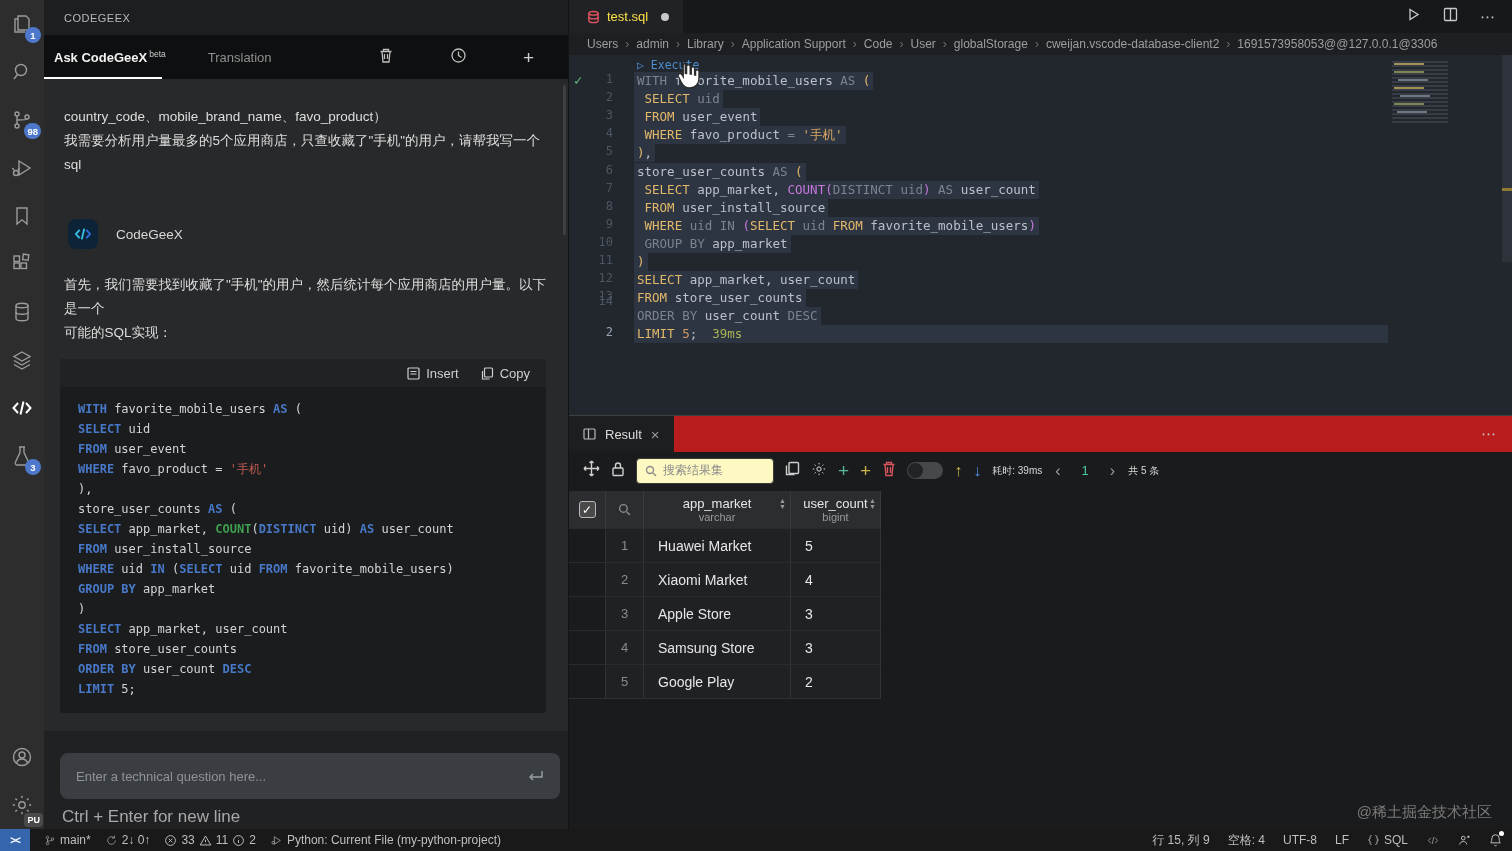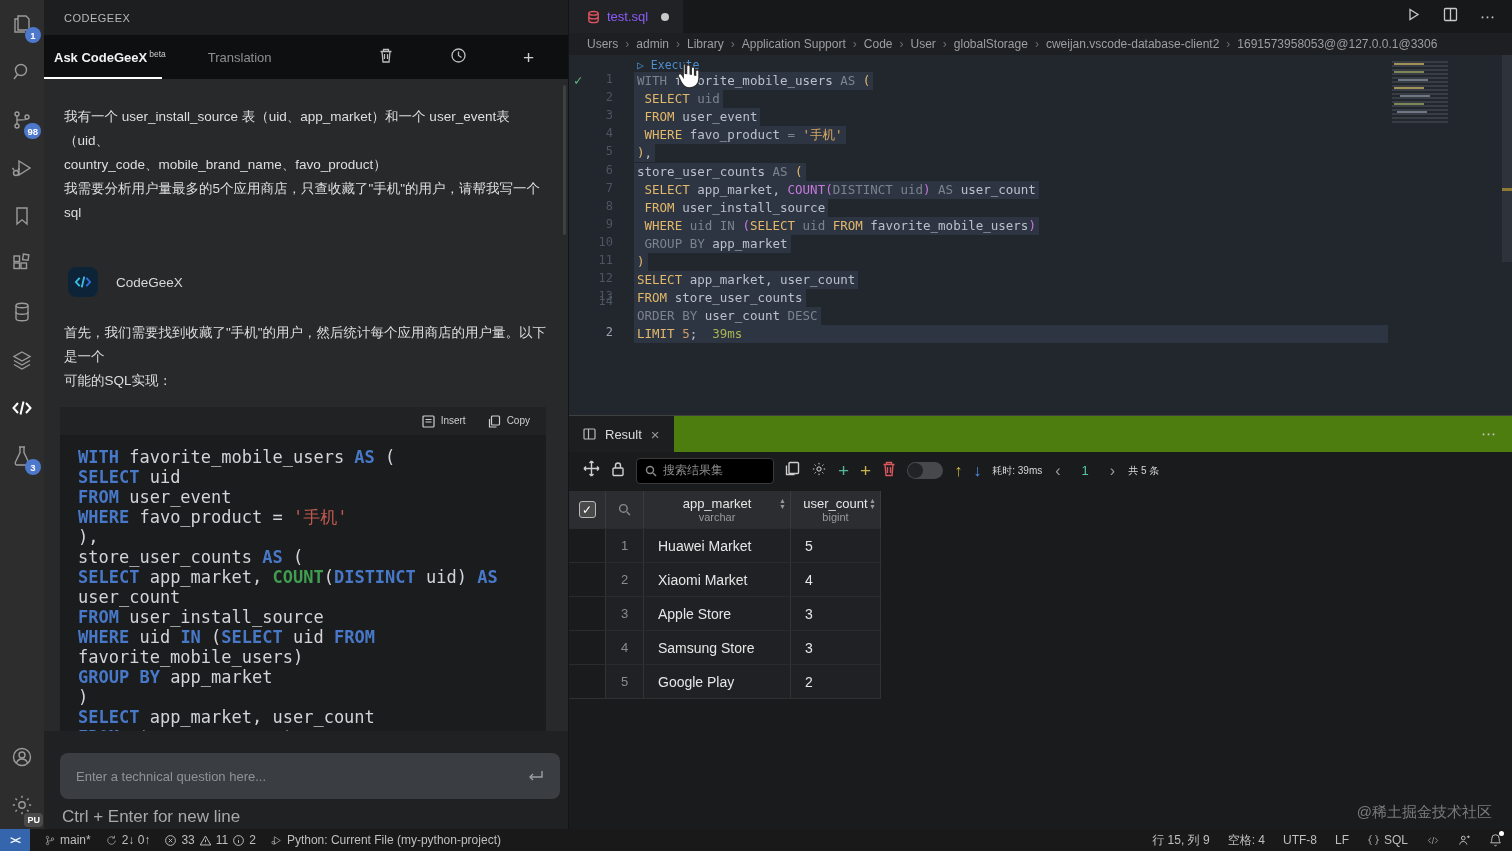--- a/index.html
+++ b/index.html
@@ -34,39 +34,39 @@
   .sb-plus{color:#cfcfcf;font-size:19px;font-weight:300;line-height:1;}
   .chat{position:absolute;top:79px;left:0;right:0;bottom:98px;overflow:hidden;}
   .user-msg{margin:26px 20px 0 20px;color:#dedede;font-size:13.5px;line-height:24px;}
   .asst-head{display:flex;align-items:center;gap:18px;margin:42px 0 0 24px;}
   .cgx-logo{width:30px;height:30px;border-radius:8px;background:#0d2438;display:flex;align-items:center;justify-content:center;}
   .asst-name{color:#d8d8d8;font-size:13.5px;}
   .asst-intro{margin:24px 20px 0 20px;color:#dedede;font-size:13.5px;line-height:24px;}
   .code-card{margin:14px 0 0 16px;width:486px;background:#1b1c1e;border-radius:3px;}
   .cc-head{height:28px;background:#212224;display:flex;align-items:center;justify-content:flex-end;
     gap:22px;padding-right:16px;}
-  .cc-act{display:flex;gap:6px;color:#cfcfcf;font-size:10px;}
+  .cc-act{display:flex;align-items:center;gap:6px;color:#cfcfcf;font-size:13px;}
   .cc-act svg{stroke:#cfcfcf;fill:none;stroke-width:1.2;}
-  .chat-code{padding:12px 0 14px 18px;font-size:17px;line-height:20px;}
+  .chat-code{padding:12px 0 14px 18px;font-size:12px;line-height:20px;}
   .ck-kw{color:#4878c8;font-weight:700;}
   .ck-fn{color:#3f9e4f;font-weight:700;}
   .ck-str{color:#c05a50;}
   .ck-pl{color:#d2d4d8;}
   .input-zone{position:absolute;left:0;right:0;bottom:0;height:98px;background:#202123;}
   .ask-input{position:absolute;left:16px;right:8px;top:22px;height:46px;background:#3a3d42;
     border-radius:8px;display:flex;align-items:center;padding:0 16px;}
   .ask-input .ph{color:#8f9398;font-size:13px;flex:1;}
   .ask-input svg{stroke:#9aa0a6;fill:none;stroke-width:1.4;}
   .ask-hint{position:absolute;left:18px;top:76px;color:#a8a8a8;font-size:17px;}
 
   
   .editorgroup{position:absolute;left:568px;top:0;width:944px;height:829px;background:#22262d;border-left:1px solid #141414;}
   .tabstrip{height:33px;background:#17181a;display:flex;align-items:center;}
   .tab-active{height:33px;background:#202226;display:flex;align-items:center;gap:7px;padding:0 14px 0 18px;}
-  .tab-label{color:#8b5cf6;font-size:13px;}
+  .tab-label{color:#fde047;font-size:13px;}
   .mod-dot{width:8px;height:8px;border-radius:50%;background:#c8c8c8;margin-left:6px;}
   .ed-actions{margin-left:auto;display:flex;align-items:center;gap:22px;margin-right:16px;color:#c9c9c9;}
   .ed-actions svg{stroke:#c9c9c9;fill:none;stroke-width:1.3;}
   .more-dots{font-size:15px;letter-spacing:1px;color:#c9c9c9;}
   .breadcrumb{height:22px;background:#1d1f23;display:flex;align-items:center;padding-left:18px;
     font-size:12px;color:#9e9e9e;white-space:nowrap;overflow:hidden;}
   .bc-sep{margin:0 7px;color:#6d6d6d;}
   .editor-body{position:absolute;top:55px;left:0;right:0;height:360px;background:#22262d;overflow:hidden;}
   .codelens{position:absolute;left:68px;top:3px;font-size:11.5px;color:#4e8fd0;}
   .gutter-check{position:absolute;left:5px;top:17px;color:#5fb97a;font-size:14px;font-weight:700;}
@@ -80,29 +80,29 @@
   .hand{position:absolute;left:104px;top:5px;z-index:4;}
   .minimap{position:absolute;right:64px;top:6px;width:56px;height:62px;opacity:.85;
     background:repeating-linear-gradient(180deg,#3c414a 0 2px,transparent 2px 4px);}
   .minimap::before{content:"";position:absolute;left:2px;top:2px;width:30px;height:2px;background:#b9a45c;
     box-shadow:0 8px 0 #8f975c,4px 16px 0 #7d8694,0 24px 0 #b9a45c,6px 32px 0 #7d8694,0 40px 0 #8f975c,3px 48px 0 #7d8694;}
   .scrollbar{position:absolute;right:0;top:0;width:10px;height:207px;background:#2e323a;}
   .scroll-mark{position:absolute;right:0;top:133px;width:10px;height:3px;background:#8f7a35;}
 
   
   .resultpanel{position:absolute;left:0;top:415px;width:944px;height:414px;background:#1a1b1d;border-top:1px solid #404040;}
-  .rp-tabs{height:36px;background:#4d7c0f;display:flex;align-items:center;}
+  .rp-tabs{height:36px;background:#b91c1c;display:flex;align-items:center;}
   .rp-tab{display:flex;align-items:center;gap:9px;height:36px;background:#1d1e20;padding:0 14px;}
   .rp-tab-label{color:#dcdcdc;font-size:13px;}
   .rp-close{color:#9a9a9a;font-size:15px;}
   .rp-tab svg{stroke:#b9b9b9;fill:none;stroke-width:1.2;}
   .rp-more{margin-left:auto;margin-right:16px;color:#c9c9c9;font-size:15px;letter-spacing:1px;}
   .rp-toolbar{height:37px;display:flex;align-items:center;gap:11px;padding-left:14px;}
   .rp-toolbar svg{fill:none;stroke-width:1.4;}
-  .rp-search{width:138px;height:26px;background:#000000;border:1px solid #3a3a3a;border-radius:4px;
+  .rp-search{width:138px;height:26px;background:#fef9c3;border:1px solid #3a3a3a;border-radius:4px;
     display:flex;align-items:center;gap:6px;padding:0 8px;}
   .rp-search .ph{color:#8b8b8b;font-size:12px;}
   .plus{font-size:19px;font-weight:400;line-height:1;}
   .plus.teal{color:#56b695;} .plus.yellow{color:#c8b04a;}
   .toggle{width:36px;height:17px;border-radius:9px;background:#46484c;position:relative;}
   .toggle .knob{position:absolute;left:1px;top:1px;width:15px;height:15px;border-radius:50%;background:#222326;}
   .arr-up{color:#c9ba4a;font-size:16px;font-weight:700;}
   .arr-dn{color:#4f8fe8;font-size:16px;font-weight:700;}
   .rp-txt{color:#d8d8d8;font-size:10px;}
   .pg-chv{color:#9a9a9a;font-size:16px;padding:0 2px;}
@@ -238,21 +238,20 @@
         <span><svg width="17" height="17" viewBox="0 0 17 17">
               <circle cx="8.5" cy="8.5" r="6.5"></circle>
               <path d="M8.5 4.5v4l3 2"></path>
             </svg></span>
         <span class="sb-plus">+</span>
       </div>
     </div>
 
     <div class="chat">
       <div class="user-msg">
-        <div>我有一个 user_install_source 表（uid、app_market）和一个 user_event表（uid、</div>
         <div>country_code、mobile_brand_name、favo_product）</div>
         <div>我需要分析用户量最多的5个应用商店，只查收藏了"手机"的用户，请帮我写一个sql</div>
       </div>
       <div class="asst-head">
         <span class="cgx-logo">
           <svg width="20" height="20" viewBox="0 0 24 24" fill="none">
               <path d="M8 7 3.5 12 8 17" stroke="#39c1e8" stroke-width="2.2"></path>
               <path d="M16 7l4.5 5L16 17" stroke="#2f6fe0" stroke-width="2.2"></path>
               <path d="M13.5 5.5l-3 13" stroke="#39c1e8" stroke-width="2.2"></path>
             </svg>

